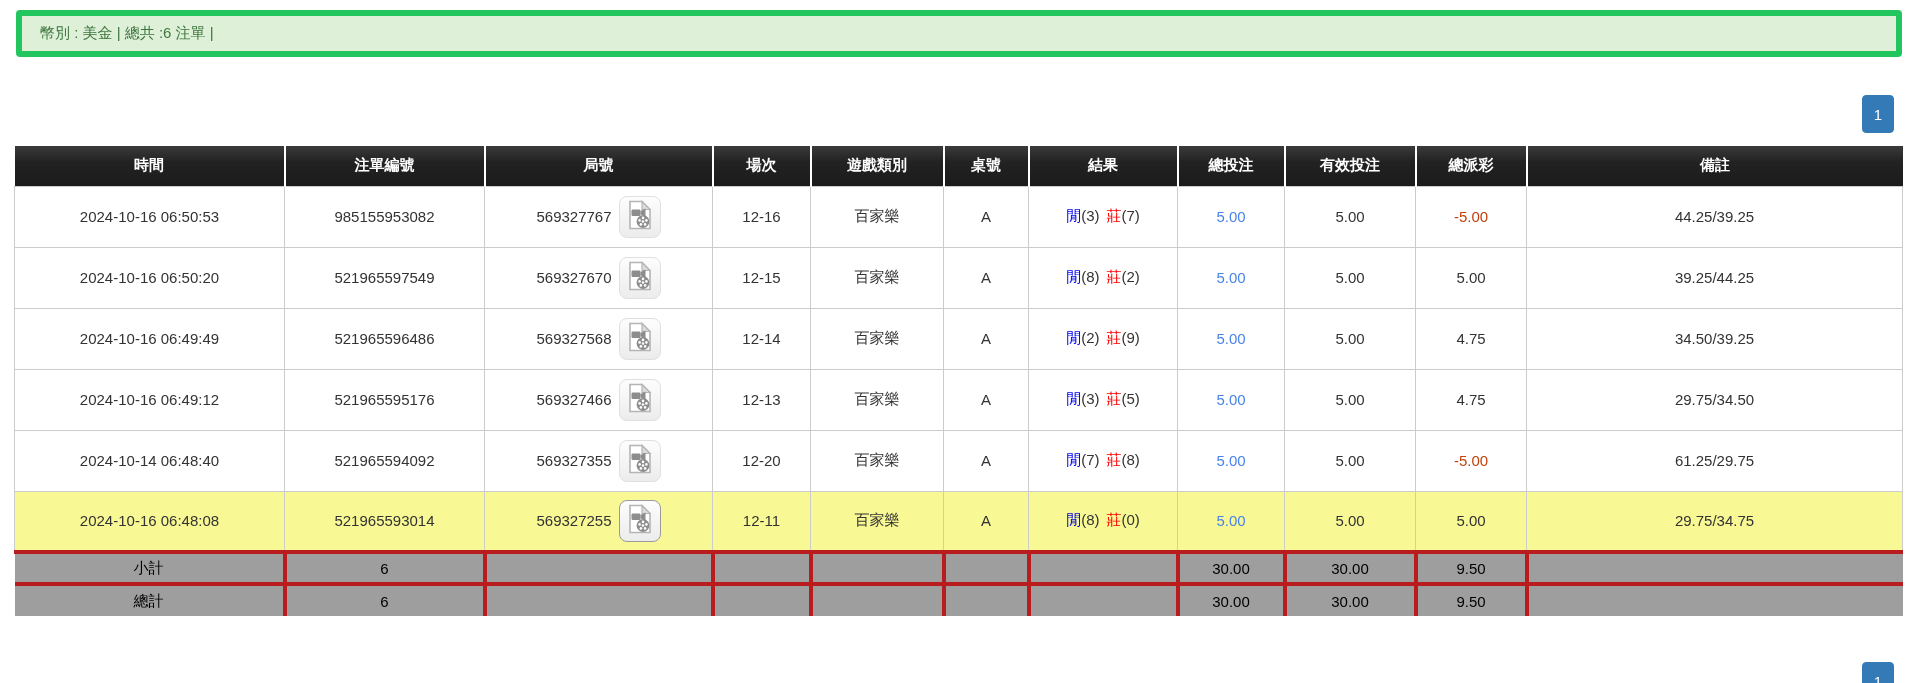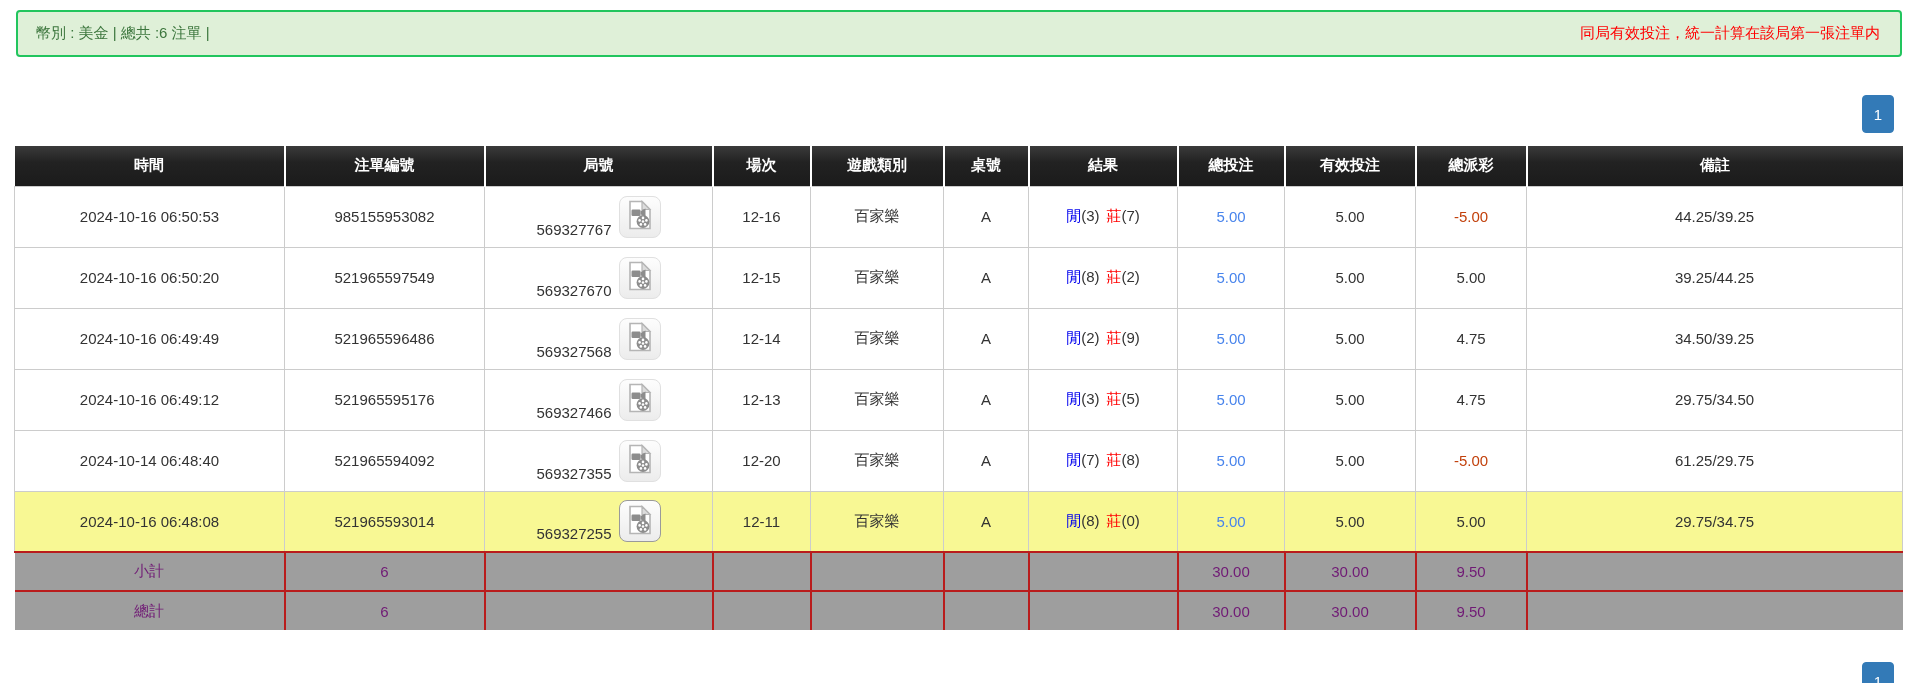--- a/index.html
+++ b/index.html
@@ -1,21 +1,21 @@
 <!DOCTYPE html>
 <html><head>
 <meta charset="utf-8">
 <style>
   * { box-sizing: border-box; margin: 0; padding: 0; }
   html, body { width: 1906px; height: 683px; overflow: hidden; background: #fff;
     font-family: "Liberation Sans", "DejaVu Sans", sans-serif; position: relative; }
 
   
   .alert-bar { position: absolute; left: 16px; top: 10px; width: 1886px; height: 47px;
-    background: #dff0d8; border: 2px solid #22c55e; border-radius: 4px;
+    background: #dff0d8; border: 6px solid #22c55e; border-radius: 4px;
     display: flex; align-items: center; justify-content: space-between;
     padding: 0 20px 0 18px; font-size: 15px; }
   .alert-left { color: #3c763d; }
   .alert-right { color: #ff0000; }
 
   
   .pager { position: absolute; right: 12px; width: 32px; height: 38px;
     background: #337ab7; border: 1px solid #337ab7; border-radius: 4px;
     color: #fff; font-size: 15px; display: flex; align-items: center; justify-content: center;
     cursor: pointer; }
@@ -38,39 +38,38 @@
   td { height: 61px; border: 1px solid #ccc; text-align: center;
     font-size: 15px; color: #333; background: #fff; }
   tr.highlight td { background: #f8f894; }
 
   .res-p { color: #0000ee; }
   .res-b { color: #ff0000; margin-left: 7px; }
   .res-score { color: #333; }
   .total-bet-link { color: #4884ec; cursor: pointer; }
   td.neg { color: #c2410c; }
 
-  .round-flex { display: inline-flex; align-items: flex-end; gap: 7px; }
+  .round-flex { display: inline-flex; align-items: center; gap: 7px; }
   .video-btn { width: 42px; height: 42px; border-radius: 8px;
     background: linear-gradient(180deg, #fdfdfd, #ececec);
     border: 1px solid #e0e0e0; cursor: pointer; display: inline-flex;
     align-items: center; justify-content: center; padding: 0; }
   tr.highlight .video-btn { border-color: #9a9a9a; }
 
-  tr.foot td { height: 39px; background: #9e9e9e; color: #701a75;
-    border: 2px solid #b91c1c; font-size: 15px; }
+  tr.foot td { height: 32px; background: #9e9e9e; color: #000000;
+    border: 4px solid #b91c1c; font-size: 15px; }
   tr.foot td:first-child { border-left: none; }
   tr.foot td:last-child { border-right: none; }
   tr.foot.last td { border-bottom: none; margin-top: 40px; }
 </style>
 </head>
 <body>
 
 <div class="alert-bar">
   <span class="alert-left">幣別 : 美金 | 總共 :6 注單 |</span>
-  <span class="alert-right">同局有效投注，統一計算在該局第一張注單内</span>
 </div>
 
 <div class="pager top">1</div>
 
 <div class="tbl-wrap">
   <table>
     <colgroup>
       <col class="c-time">
         <col class="c-bet">
         <col class="c-round">

